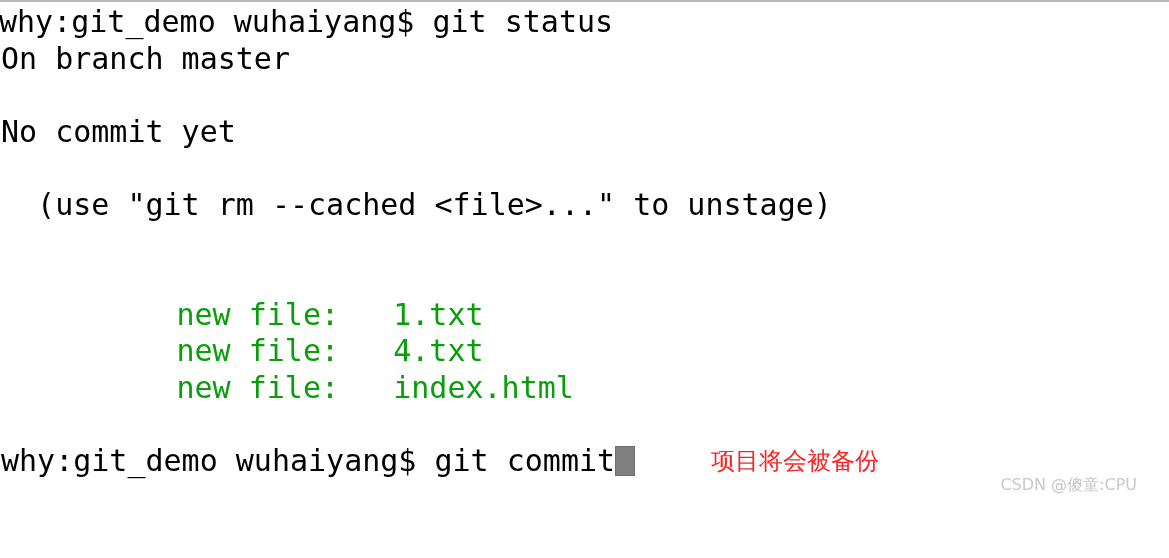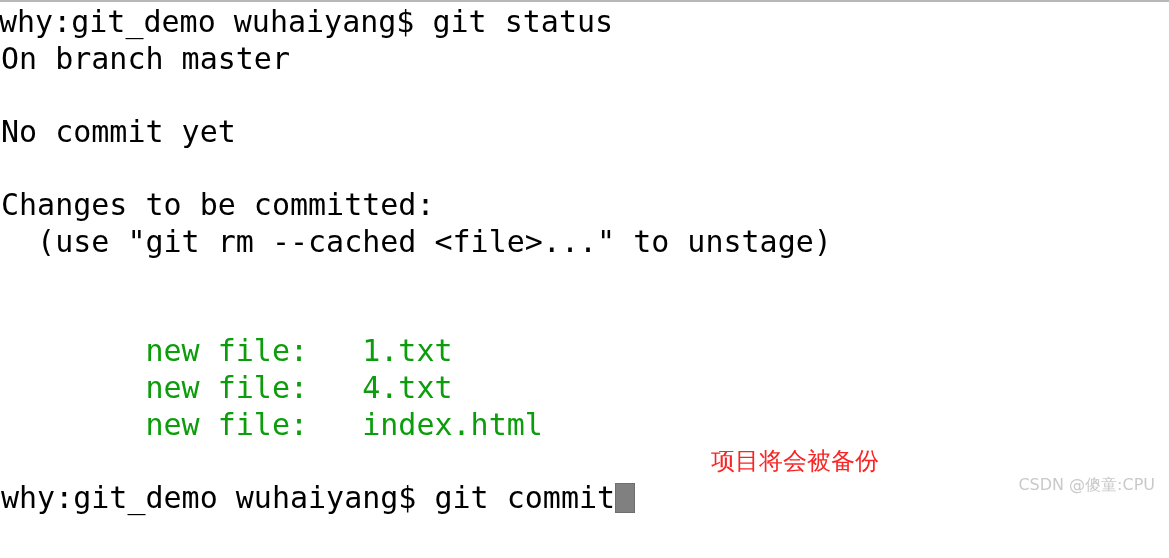--- a/index.html
+++ b/index.html
@@ -43,20 +43,21 @@
     font-family: "DejaVu Sans Mono", "Liberation Mono", monospace;
     margin: 0;
     padding: 0 0 0 1px;
     position: relative;
   }
   .line.blank {
     color: transparent;
   }
   .line.green {
     color: #0b9d0b;
+    margin-left: 31px;
   }
 
   
   .line.clipped {
     margin-left: -2px;
   }
 
   
   .cursor {
     display: inline-block;
@@ -76,21 +77,21 @@
     font-size: 24px;
     line-height: 21px;
     color: #fa2424;
     font-family: "DejaVu Sans", "Liberation Sans", sans-serif;
     white-space: nowrap;
   }
 
   
   .watermark {
     position: absolute;
-    right: 14px;
+    right: 32px;
     bottom: 9px;
     font-size: 16px;
     line-height: 16px;
     color: #c9c9c9;
     font-family: "DejaVu Sans", "Liberation Sans", sans-serif;
     white-space: nowrap;
   }
 </style>
 </head>
 <body>
@@ -102,21 +103,20 @@
     <div class="line clipped">why:git_demo wuhaiyang$ git status</div>
 
     <div class="line">On branch master</div>
 
     <div class="line blank"></div>
 
     <div class="line">No commit yet</div>
 
     <div class="line blank"></div>
 
-    <div class="line">Changes to be committed:</div>
 
     <div class="line">  (use "git rm --cached &lt;file&gt;..." to unstage)</div>
 
     <div class="line blank"></div>
 
     <div class="line blank"></div>
 
     <div class="line green">        new file:   1.txt</div>
 
     <div class="line green">        new file:   4.txt</div>

